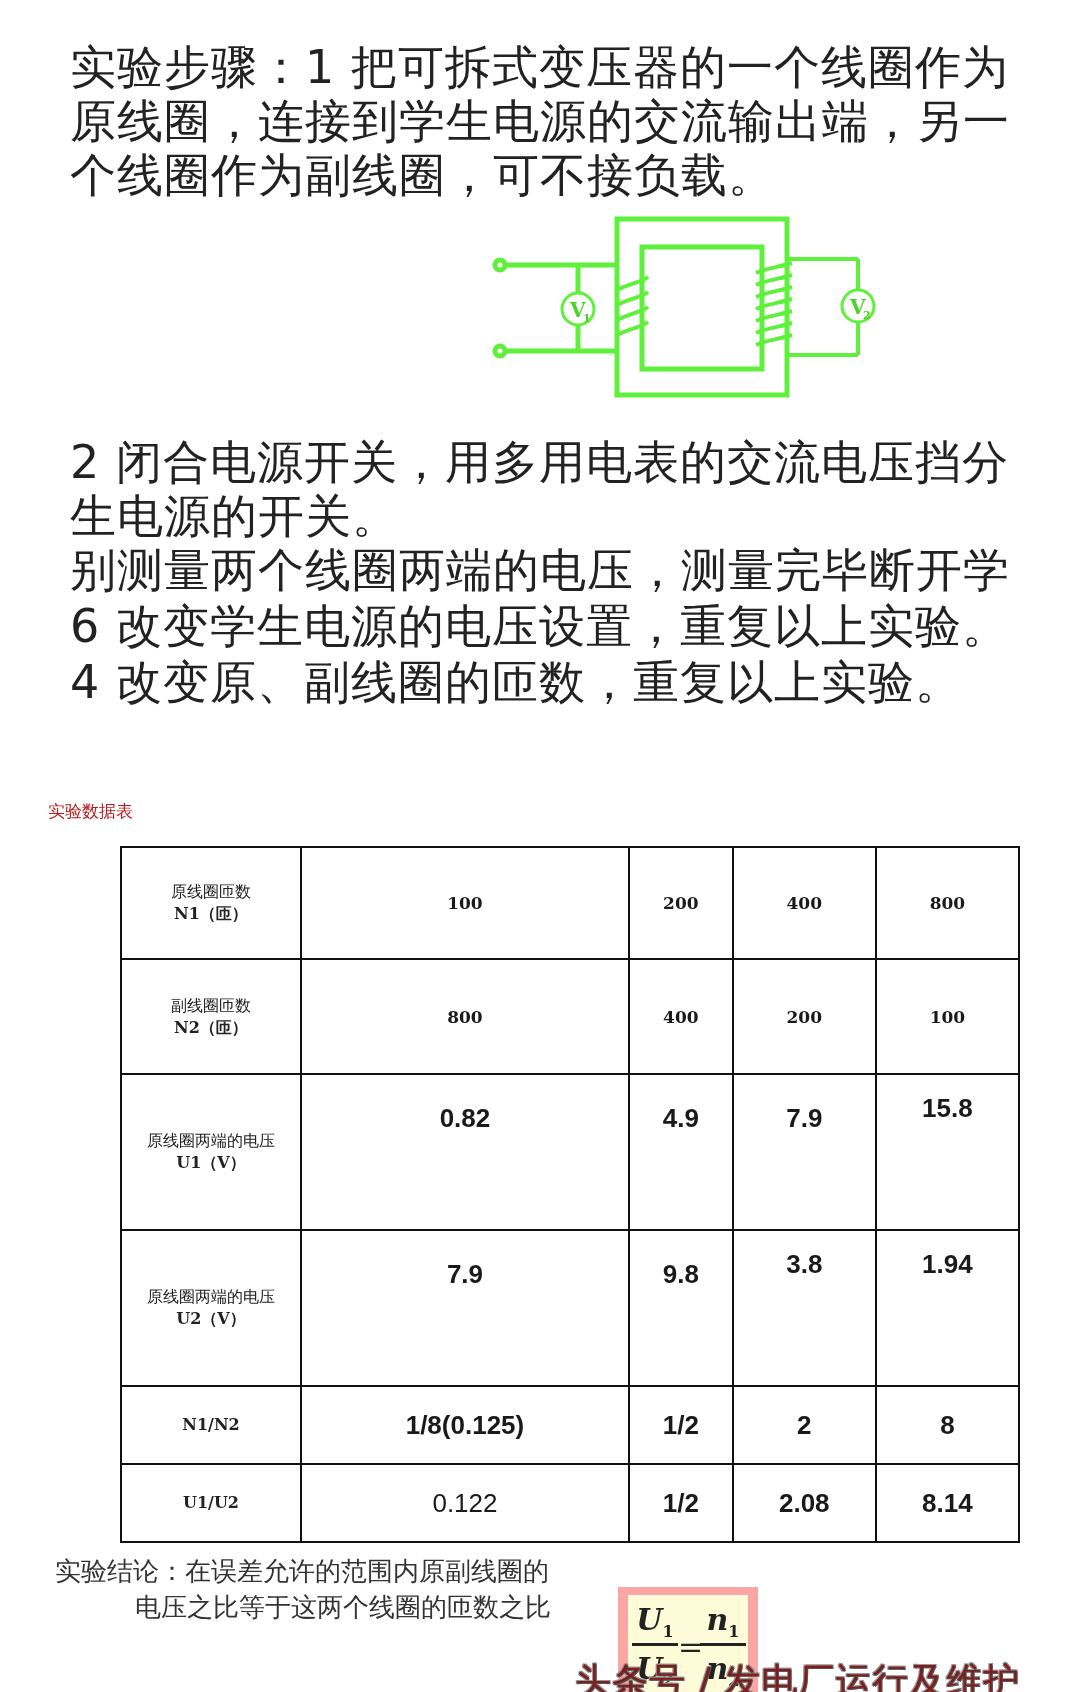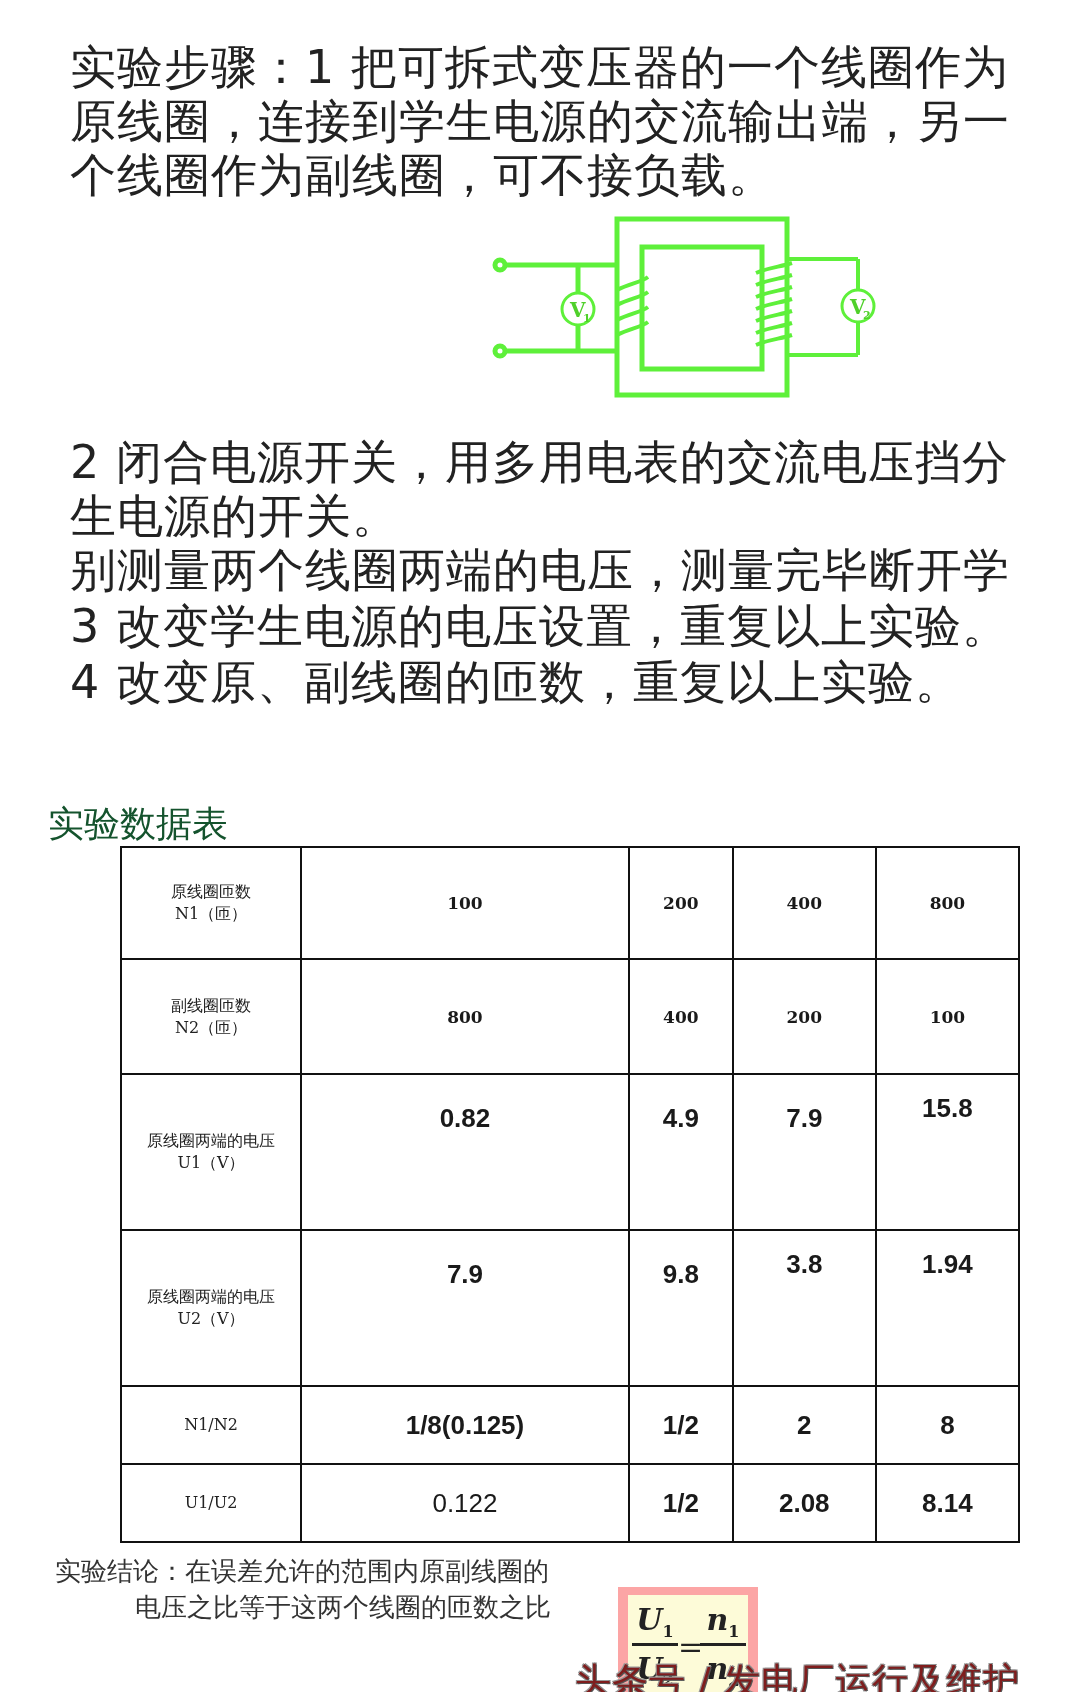--- a/index.html
+++ b/index.html
@@ -8,26 +8,26 @@
 
   .steps { position: absolute; left: 70px; top: 40px; width: 990px; font-size: 46px; line-height: 54px; letter-spacing: 1px; color: #222; }
   .steps .line { white-space: nowrap; }
 
   .diagram { position: absolute; left: 480px; top: 205px; width: 420px; height: 200px; }
 
   .steps2 { position: absolute; left: 70px; top: 435px; width: 1000px; font-size: 46px; line-height: 54px; letter-spacing: 1px; color: #222; }
   .steps2 .line { white-space: nowrap; }
   .steps2 .line.gap { margin-top: 2px; }
 
-  .table-title { position: absolute; left: 48px; top: 800px; font-family: "DejaVu Serif", "Liberation Serif", serif; font-size: 36px; color: #14532d; }
+  .table-title { position: absolute; left: 48px; top: 800px; font-family: "DejaVu Serif", "Liberation Serif", serif; font-size: 17px; color: #b91c1c; }
 
   .data-table { position: absolute; left: 120px; top: 846px; border-collapse: collapse; width: 900px; }
   .data-table td { border: 2px solid #111; text-align: center; vertical-align: middle; }
   .data-table td.head { width: 180px; font-family: "DejaVu Serif", "Liberation Serif", serif; font-size: 16px; line-height: 22px; color: #222; border-radius: 13px; }
-  .data-table td.head .sym { font-weight: normal; }
+  .data-table td.head .sym { font-weight: bold; }
   .data-table td.num-serif { font-family: "DejaVu Serif", "Liberation Serif", serif; font-weight: bold; font-size: 17px; }
   .data-table td.num-sans { font-family: "Liberation Sans", sans-serif; font-weight: bold; font-size: 26px; }
   .data-table td.num-sans.light { font-weight: normal; }
   .data-table td.top { vertical-align: top; padding-top: 28px; }
   .data-table td.top2 { vertical-align: top; padding-top: 18px; }
 
   .r1 td { height: 112px; }
   .r2 td { height: 115px; }
   .r3 td { height: 156px; }
   .r4 td { height: 156px; }
@@ -97,21 +97,21 @@
     <text x="103" y="117" font-family="DejaVu Serif, serif" font-size="11" font-weight="bold" fill="#4fd02a">1</text>
     <text x="370" y="109" font-family="DejaVu Serif, serif" font-size="20" font-weight="bold" fill="#4fd02a">V</text>
     <text x="383" y="114" font-family="DejaVu Serif, serif" font-size="11" font-weight="bold" fill="#4fd02a">2</text>
   </svg>
 </div>
 
 <div class="steps2">
   <div class="line">2 闭合电源开关，用多用电表的交流电压挡分</div>
   <div class="line">生电源的开关。</div>
   <div class="line">别测量两个线圈两端的电压，测量完毕断开学</div>
-  <div class="line gap">3 改变学生电源的电压设置，重复以上实验。</div>
+  <div class="line gap">6 改变学生电源的电压设置，重复以上实验。</div>
   <div class="line gap">4 改变原、副线圈的匝数，重复以上实验。</div>
 </div>
 
 <div class="table-title">实验数据表</div>
 
 <table class="data-table">
   <tbody>
       <tr class="r1">
     <td class="head">
       <div>原线圈匝数</div>

